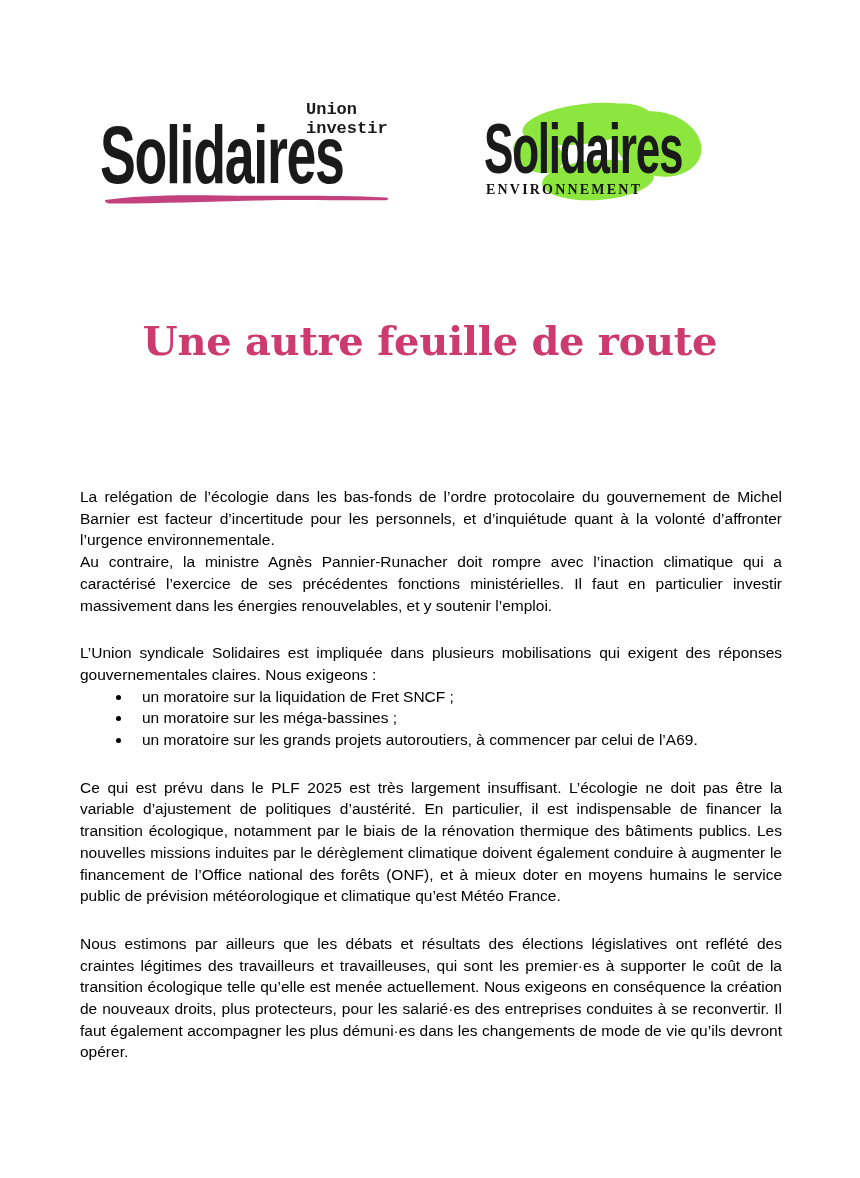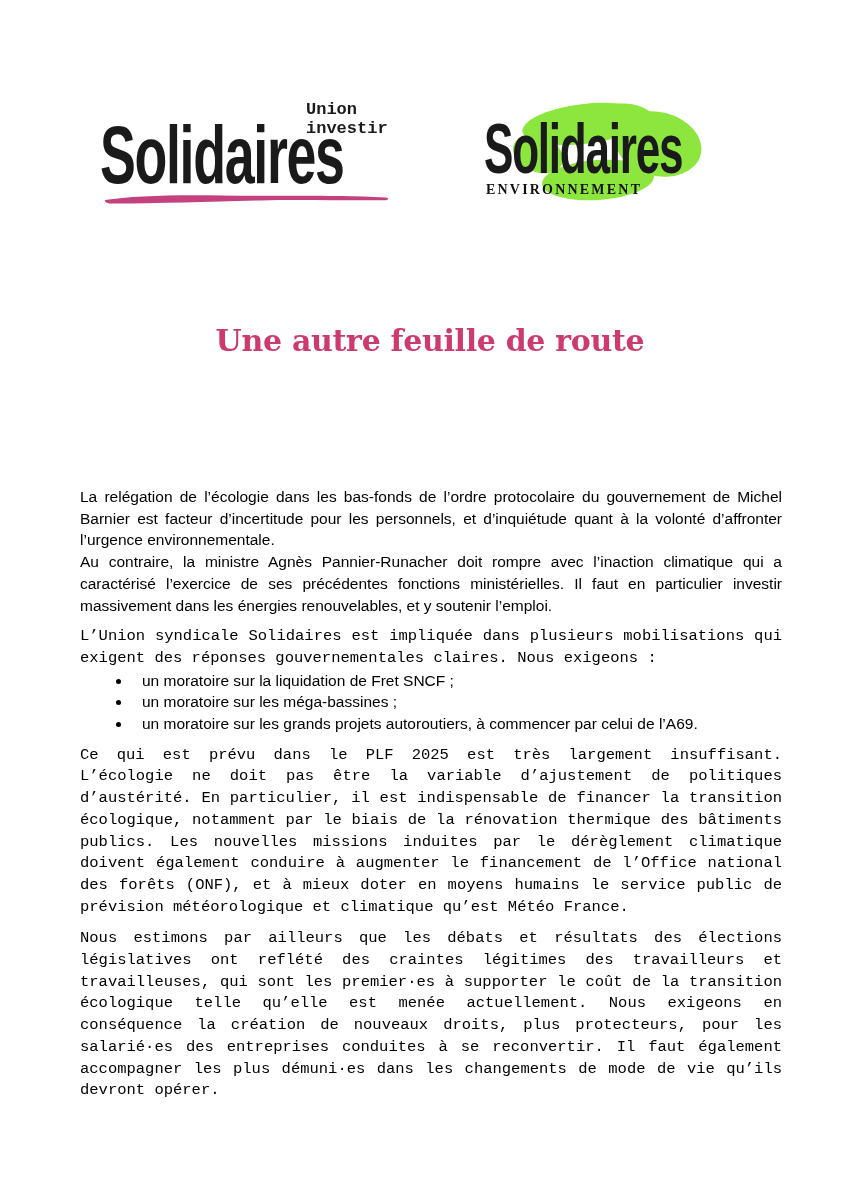--- a/index.html
+++ b/index.html
@@ -55,33 +55,33 @@
     font-weight: bold; font-size: 14px; line-height: 21px;
     letter-spacing: 2.2px; color: #111; white-space: nowrap;
   }
 
   
   .doc-title {
     position: absolute; left: 0; top: 322px; width: 860px;
     margin: 0; text-align: center;
     font-family: "DejaVu Serif", serif;
     font-weight: bold;
-    font-size: 30px; line-height: 37px;
+    font-size: 40px; line-height: 37px;
     letter-spacing: -0.3px;
     color: var(--title-pink, #cc3a6e);
   }
 
   
   .body-text {
     position: absolute; left: 80px; top: 486px; width: 702px;
     font-size: 15.5px; line-height: 21.7px;
     text-align: justify;
   }
   .body-text p { margin: 0; }
-  .body-text .block-gap { margin-top: 10px; font-family: Liberation Mono, monospace; }
+  .body-text .block-gap { margin-top: 26px; }
   ul.bullet-list {
     margin: 0; padding: 0 0 0 52px;
     list-style: disc outside;
   }
   ul.bullet-list li { padding-left: 10px; }
 </style>
 </head>
 <body>
 
 <div class="page">

